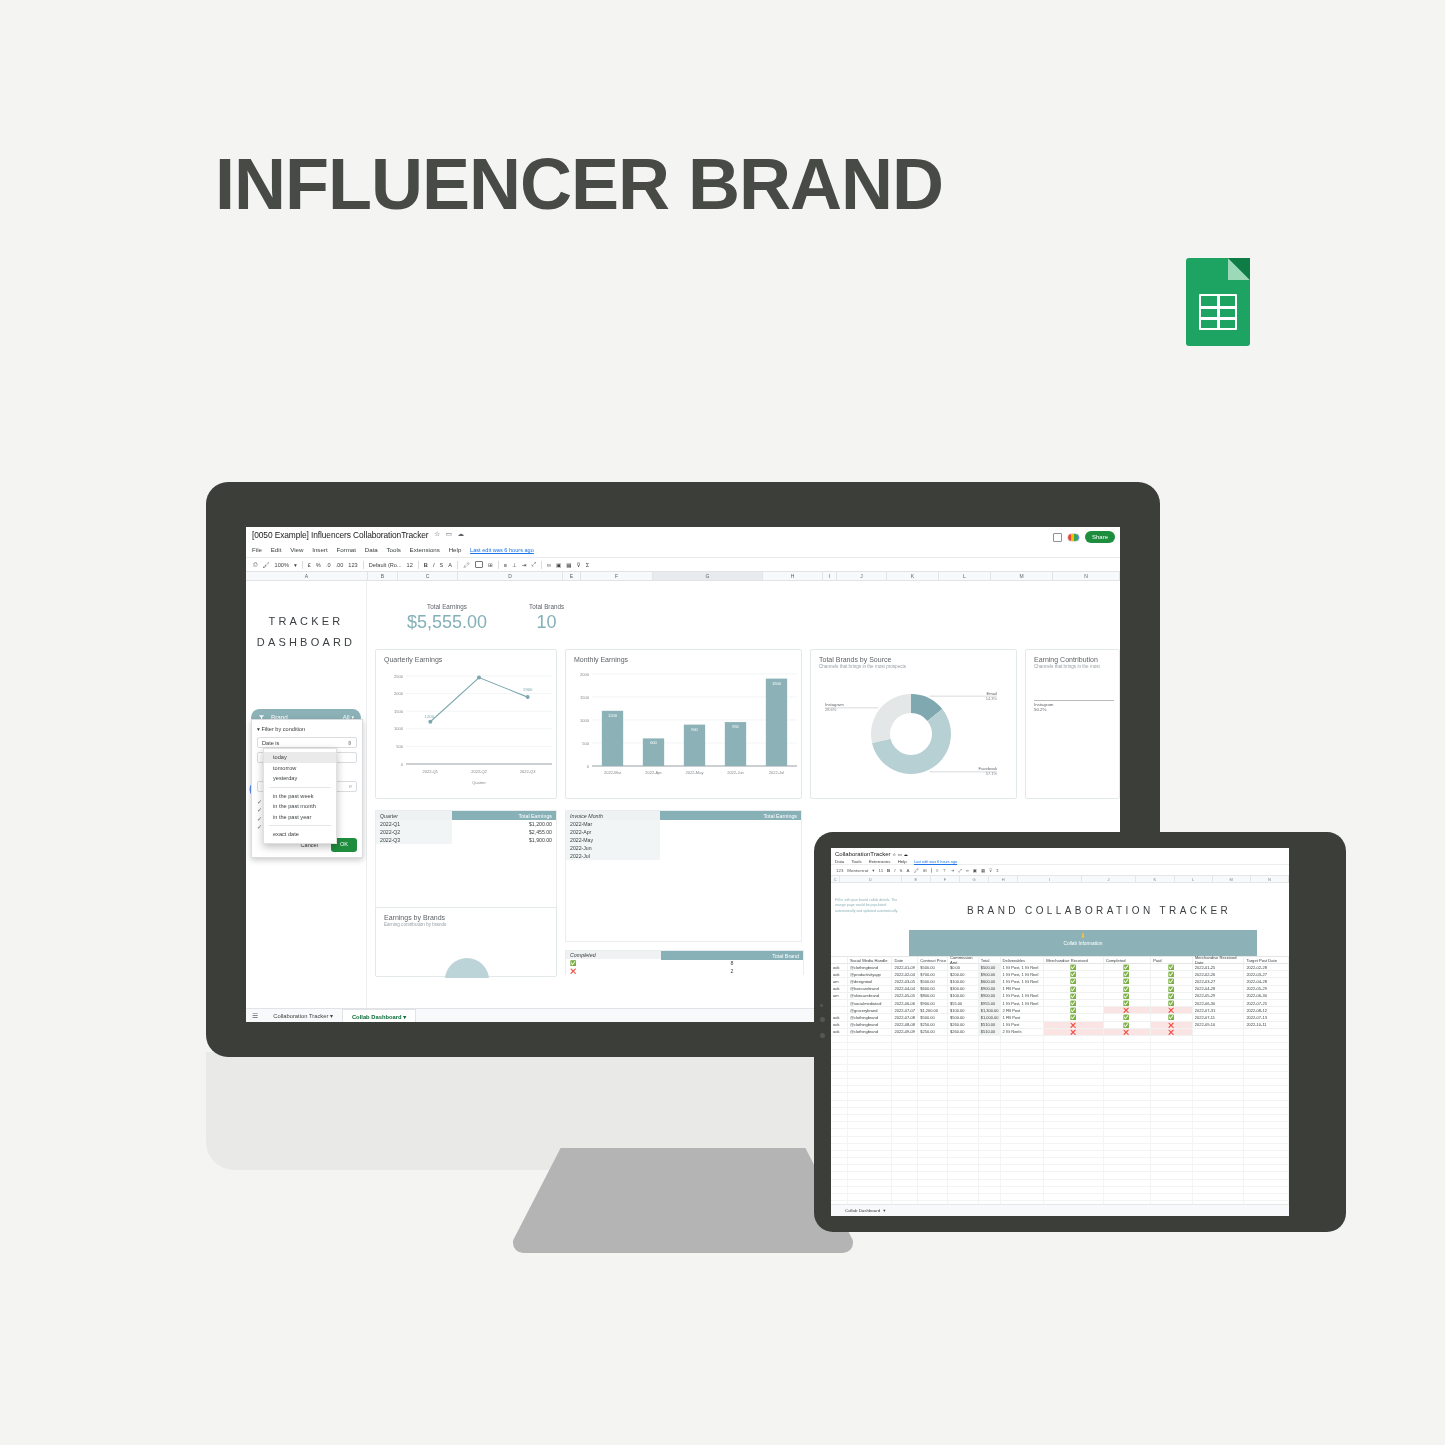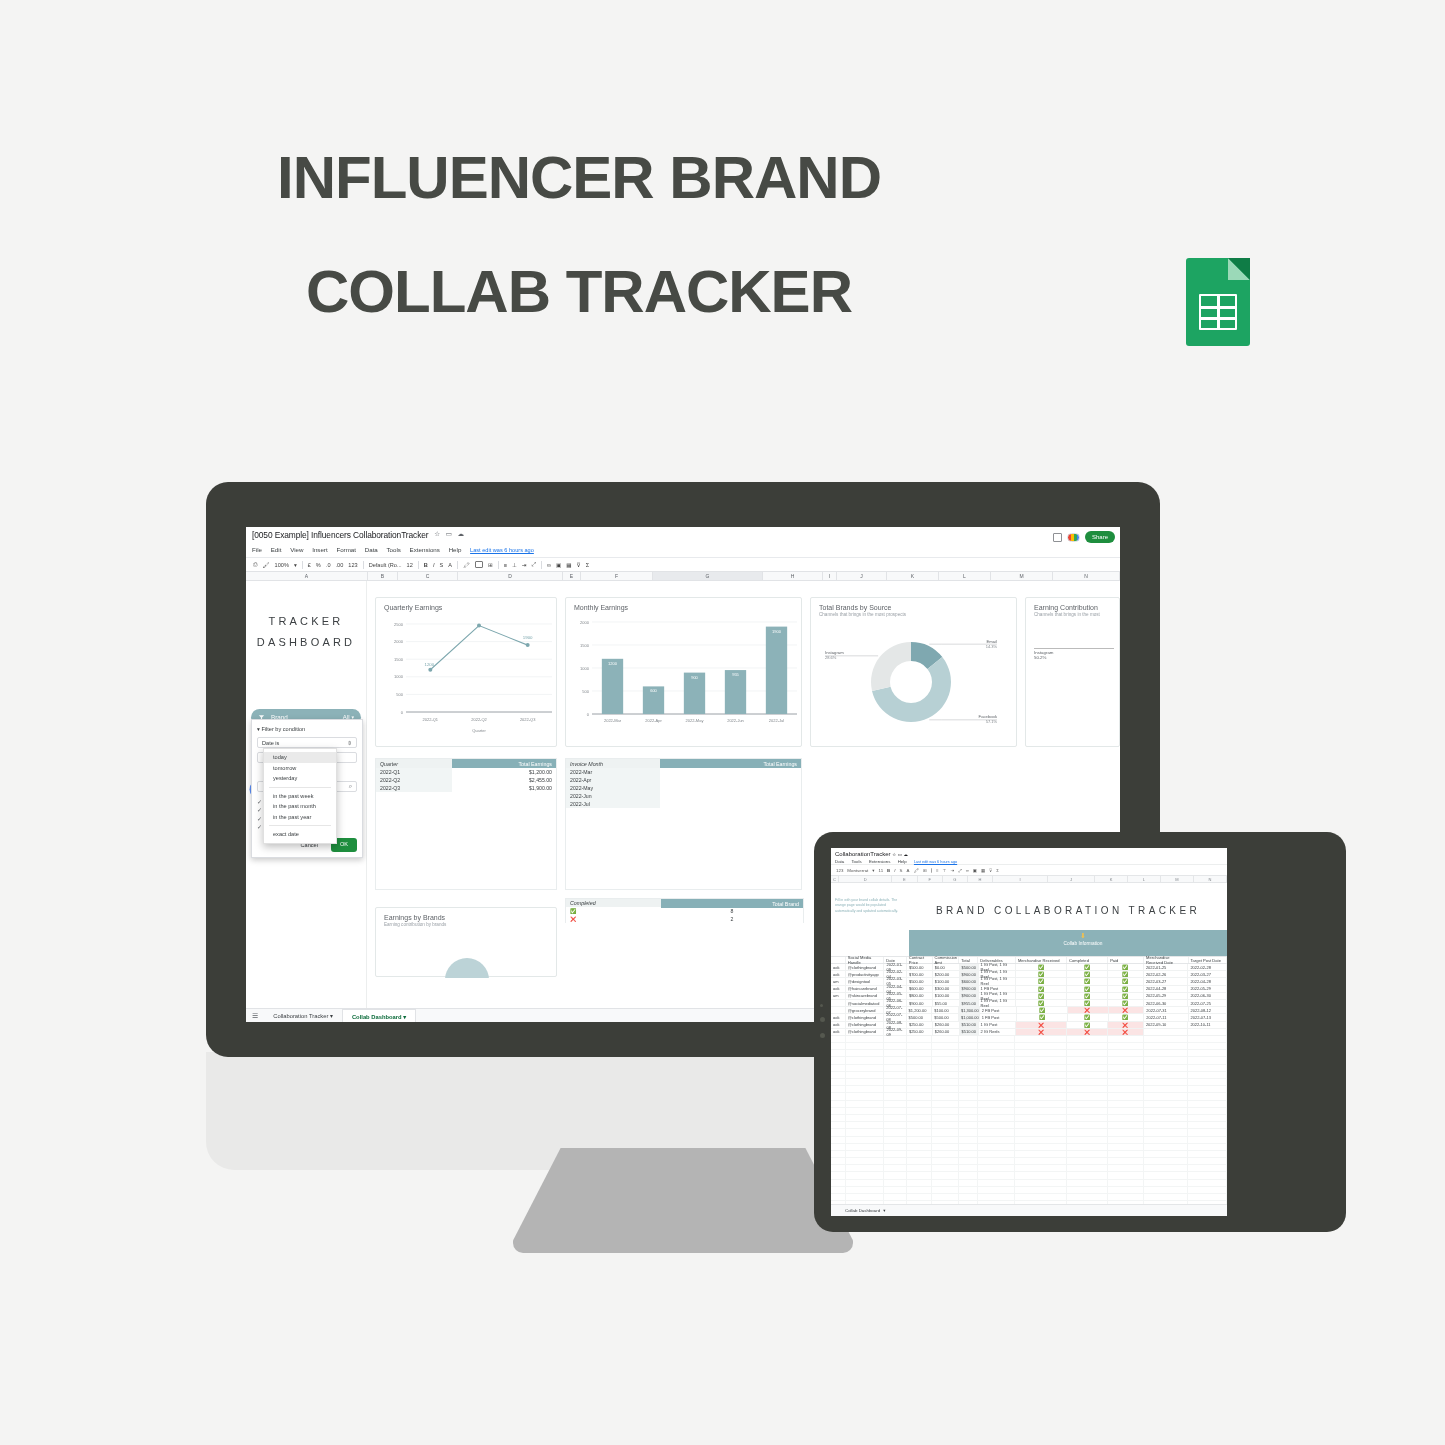--- a/index.html
+++ b/index.html
@@ -8,21 +8,21 @@
     font-family:"Liberation Sans", sans-serif;
     background:#f4f4f3;
     position:relative;
     overflow:hidden;
   }
 
   
   #hero{position:absolute;left:0;top:0;width:1445px;height:470px;}
   .hero-title{
     position:absolute;left:0;width:1158px;text-align:center;
-    font-size:60px;line-height:1.0;font-weight:700;letter-spacing:-1px;
+    font-size:72px;line-height:1.0;font-weight:700;letter-spacing:-1px;
     color:#474a45;font-family:"Liberation Sans",sans-serif;
   }
   #title-l1{top:148px;}
   #title-l2{top:262px;}
   .hero-sub{
     position:absolute;left:0;top:373px;width:1445px;text-align:center;
     font-size:31px;color:#474a45;font-weight:400;
   }
   
   #sheets-logo{position:absolute;left:1186px;top:258px;width:64px;height:88px;}
@@ -134,21 +134,21 @@
 
   
   #gs-tabs{position:absolute;left:0;bottom:0;width:874px;height:14px;background:#f8f9fa;
     border-top:1px solid #e1e3e6;display:flex;align-items:center;padding-left:6px;gap:0;font-size:5.8px;}
   .sheet-tab{padding:0 9px;height:14px;line-height:14px;color:#3c4043;border-right:1px solid #e1e3e6;}
   .sheet-tab.act{color:#0b6b3a;font-weight:700;background:#fff;border-top:1px solid #e1e3e6;}
 
   
   #tablet{position:absolute;left:814px;top:832px;width:532px;height:400px;
     background:#3c3e39;border-radius:19px;}
-  #tab-screen{position:absolute;left:17px;top:16px;width:396px;height:368px;background:#fff;overflow:hidden;}
+  #tab-screen{position:absolute;left:17px;top:16px;width:458px;height:368px;background:#fff;overflow:hidden;}
   .tb-dot{position:absolute;left:6px;background:#55584f;border-radius:50%;}
   .tb-dot.d1{top:185px;width:5px;height:5px;}
   .tb-dot.d2{top:201px;width:5px;height:5px;}
   .tb-dot.d3{top:172px;width:3px;height:3px;}
 
   .ts{position:absolute;inset:0;font-size:4.4px;color:#3c4043;background:#fff;}
   .ts-title{font-size:6px;color:#202124;padding:3px 0 0 4px;}
   .ts-menu{font-size:4.4px;color:#3c4043;padding:2px 0 0 4px;}
   .ts-menu span{margin-right:6px;}
   .ts-tb{height:11px;border-top:1px solid #eceeee;display:flex;align-items:center;gap:4px;
@@ -177,21 +177,20 @@
   #ts-tabs{position:absolute;left:0;bottom:0;width:100%;height:12px;background:#f8f9fa;
     border-top:1px solid #e4e6e8;display:flex;align-items:center;padding-left:14px;font-size:4.4px;color:#3c4043;}
   .blank-row{display:flex;height:7.2px;border-bottom:1px solid #f3f5f5;}
   .blank-row div{border-right:1px solid #f3f5f5;}
 </style>
 </head>
 <body>
 
 <div id="hero">
   <div class="hero-title" id="title-l1">INFLUENCER BRAND</div>
-  <div class="hero-title" id="title-l2">COLLAB TRACKER</div>
   <div id="sheets-logo">
     <div class="sl-body"></div>
       <div class="sl-fold2"></div>
       <div class="sl-fold"></div>
     <div class="sl-grid">
         <div class="sl-vert"></div>
       </div>
   </div>
 </div>
 
@@ -362,20 +361,30 @@
          <div class="sepln"></div>
          <div class="cm">in the past week</div>
          <div class="cm">in the past month</div>
          <div class="cm">in the past year</div>
          <div class="sepln"></div>
          <div class="cm">exact date</div>
        </div>
      </div>
 
      <div id="dash-main">
+       <div class="kpi-wrap">
+         <div>
+           <div class="kpi-lbl">Total Earnings</div>
+           <div class="kpi-val">$5,555.00</div>
+         </div>
+         <div>
+           <div class="kpi-lbl">Total Brands</div>
+           <div class="kpi-val">10</div>
+         </div>
+       </div>
 
        <div class="cards">
 
          <div class="card" style="width:182px;height:150px;">
            <div class="card-t">Quarterly Earnings</div>
            <svg id="svg-quarterly" width="182" height="128" style="position:absolute;left:0;top:18px;">
                   <line x1="30" x2="176" y1="96" y2="96" stroke="#9aa0a6" stroke-width="1"></line>
                   <text x="27" y="97.6" text-anchor="end" class="axis-lbl">0</text>
                   <line x1="30" x2="176" y1="78.4" y2="78.4" stroke="#eceff0" stroke-width="0.7"></line>
                   <text x="27" y="80" text-anchor="end" class="axis-lbl">500</text>

